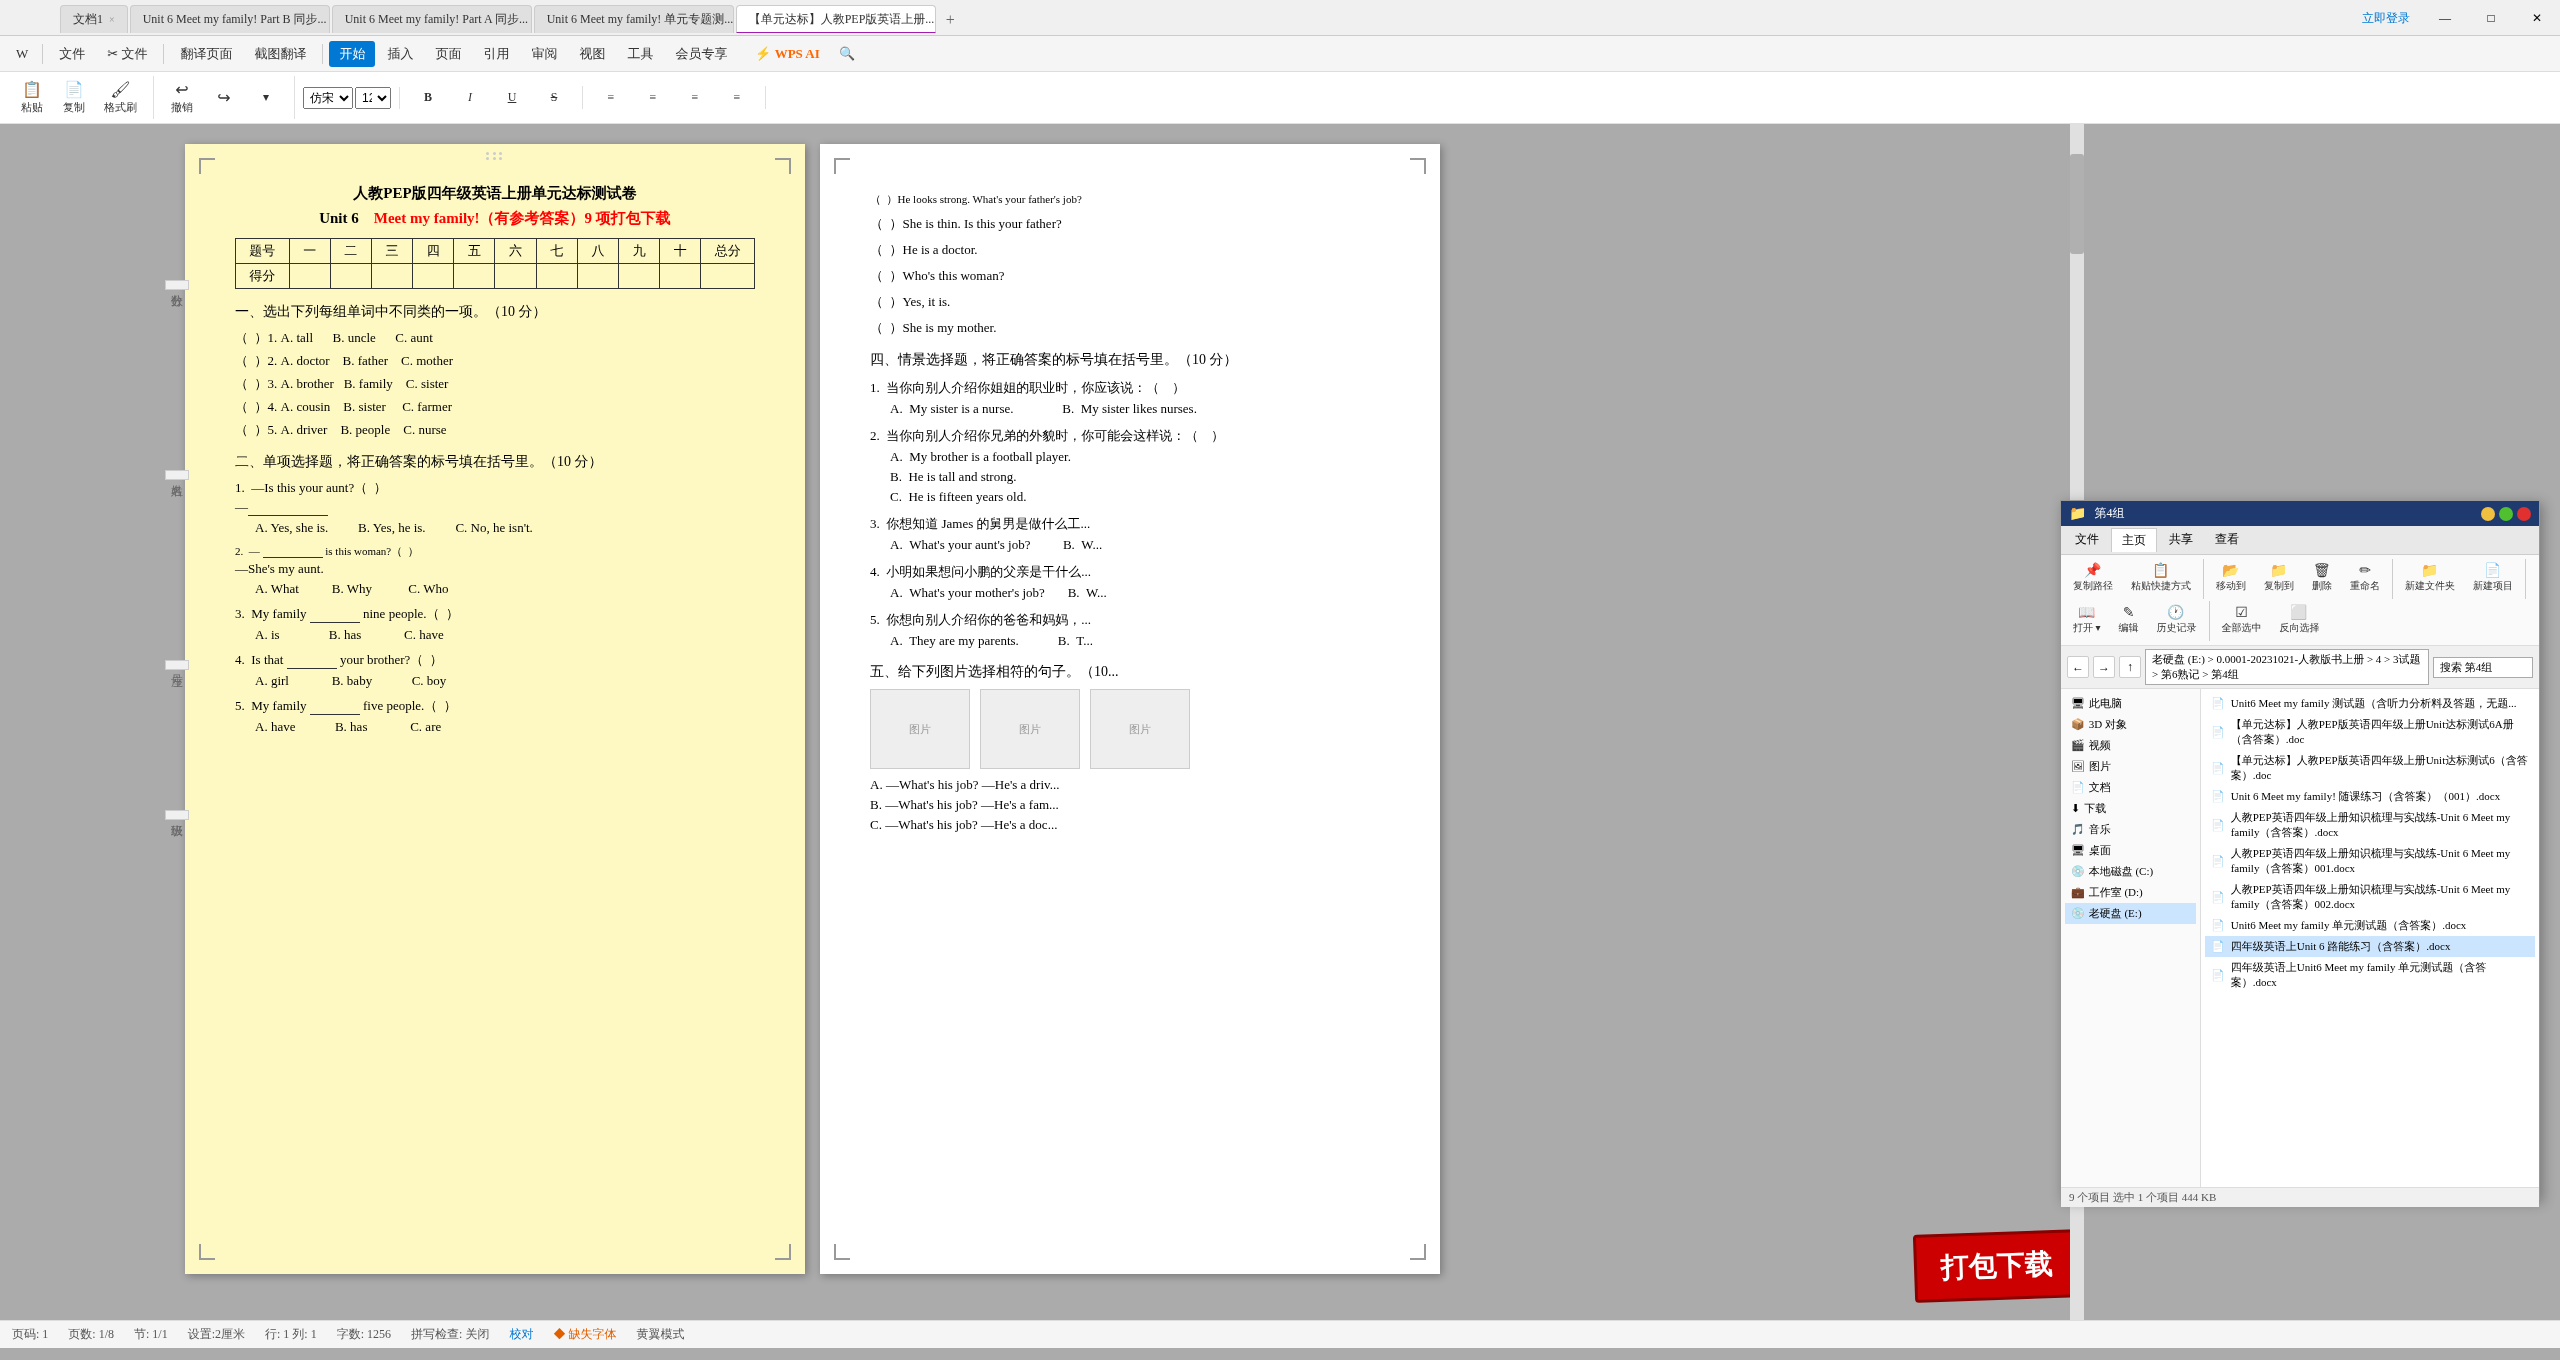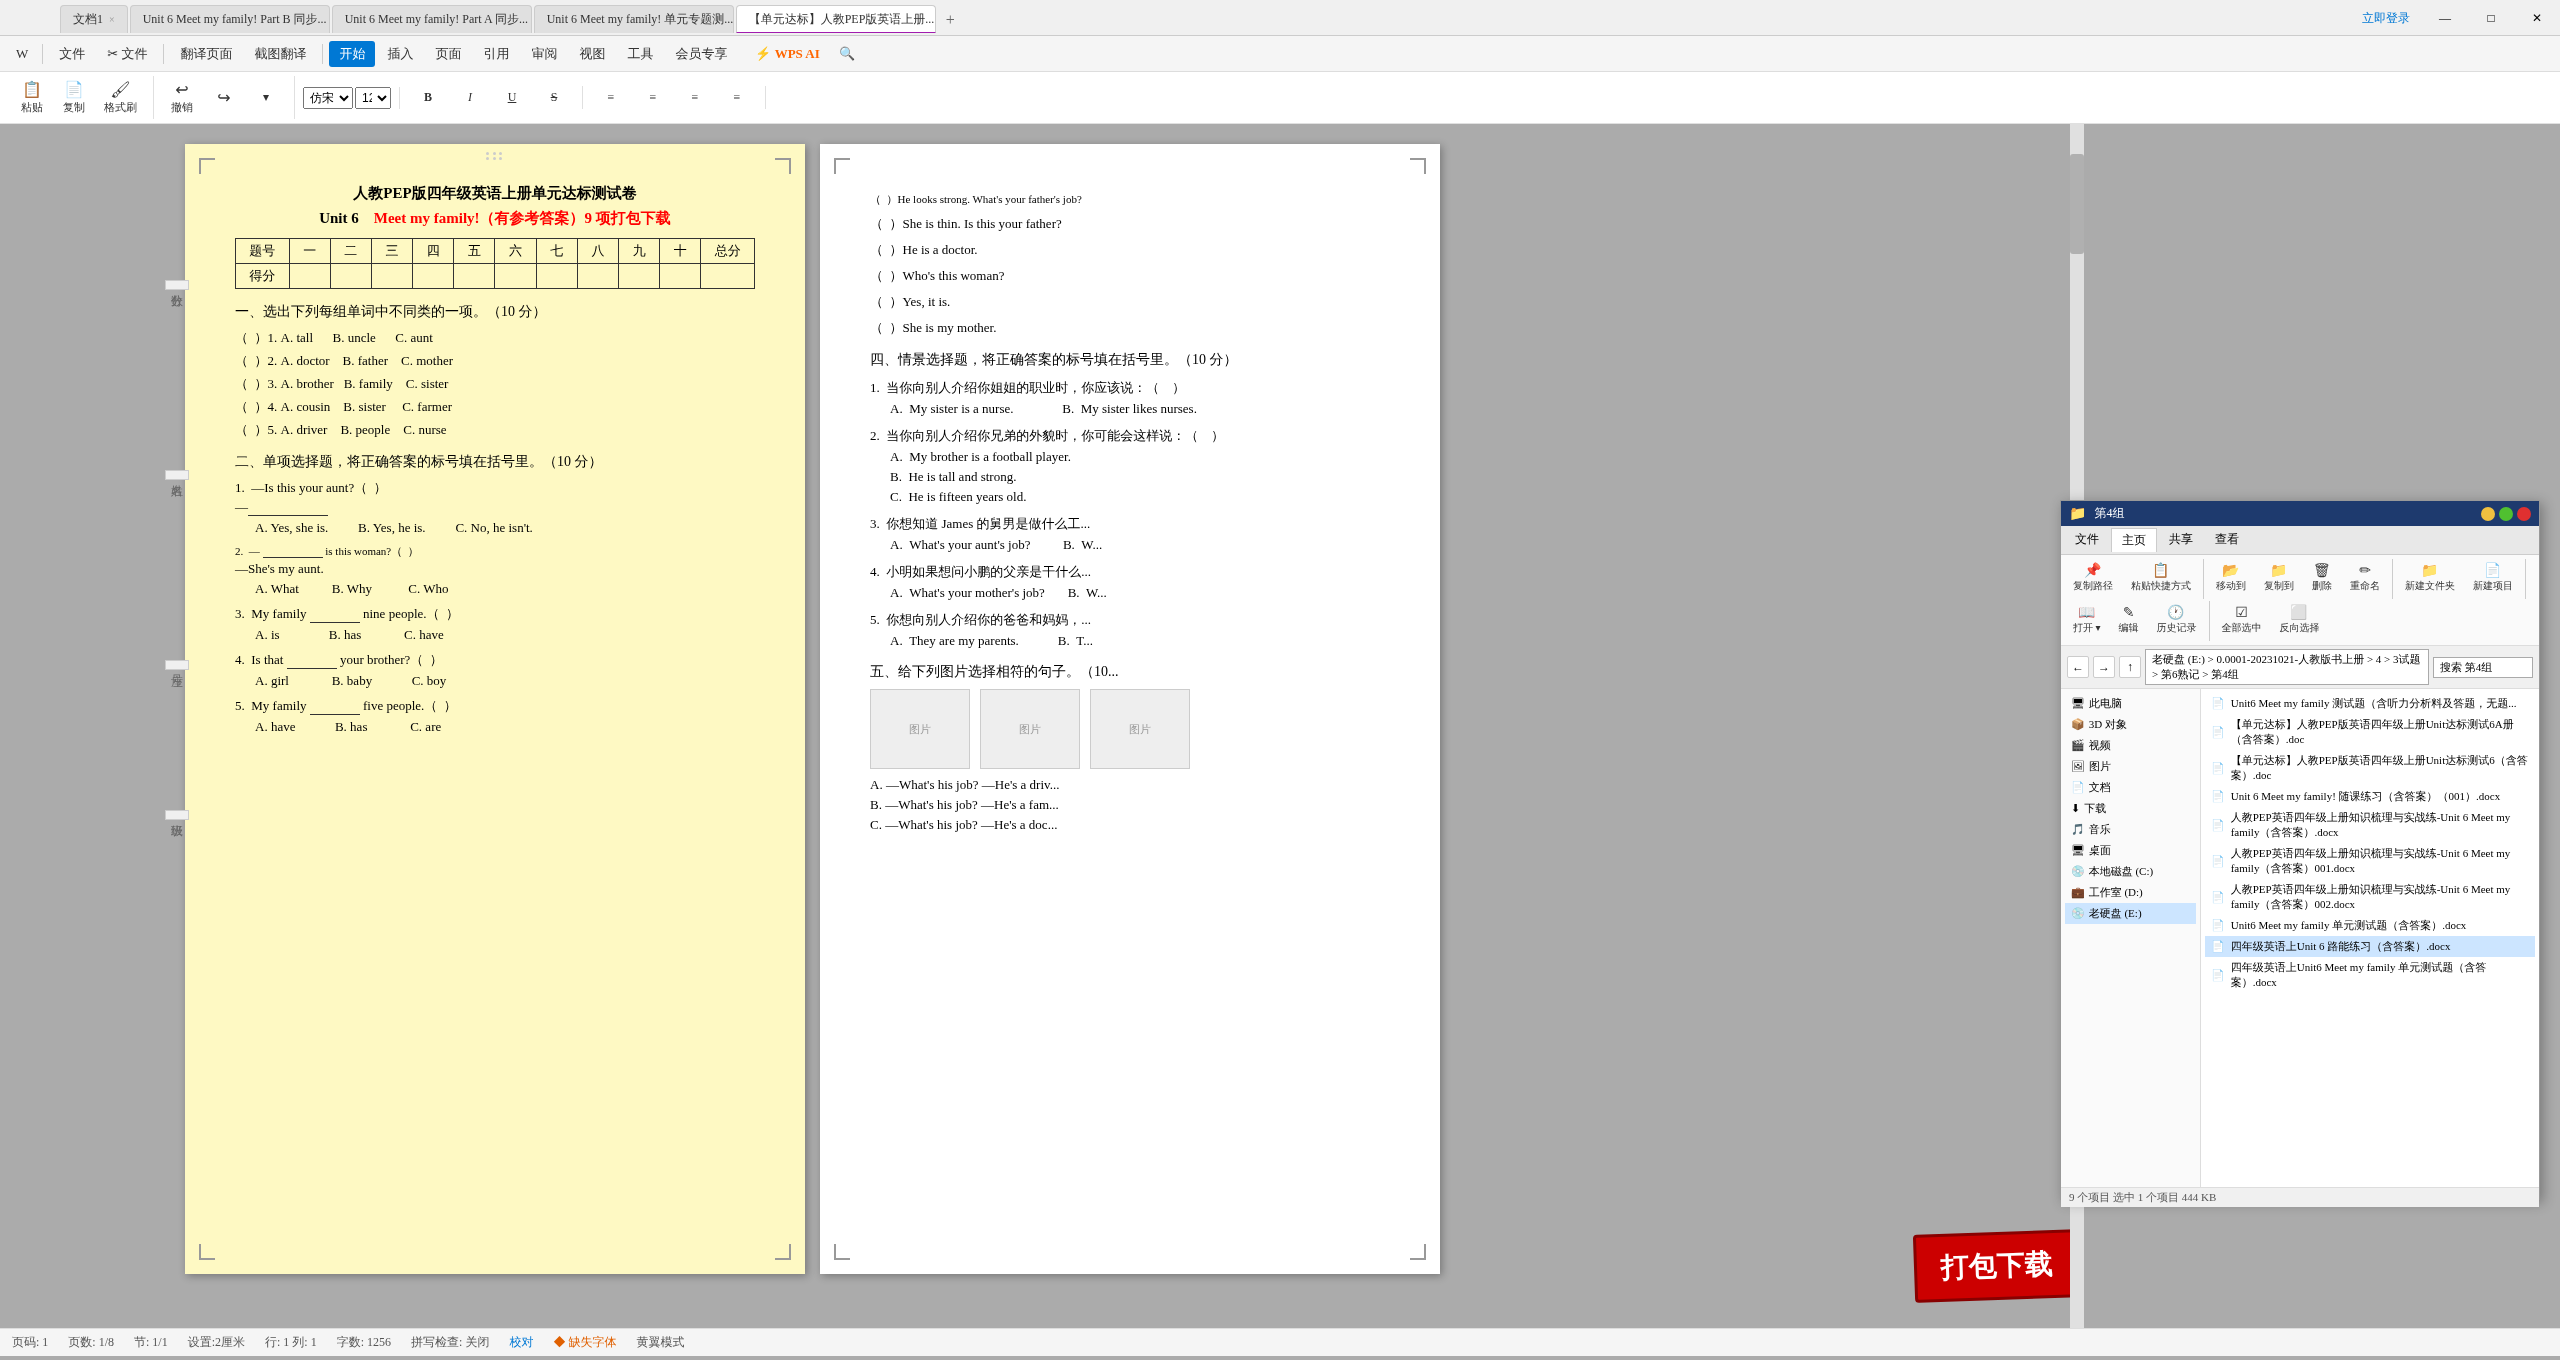--- a/index.html
+++ b/index.html
@@ -24,21 +24,21 @@
     .menu-icon-btn { padding: 4px 8px; font-size: 13px; color: #333; cursor: pointer; display: flex; align-items: center; gap: 3px; }
 
     
     .toolbar { position: absolute; top: 72px; left: 0; width: 2560px; height: 52px; background: #fff; border-bottom: 1px solid #e0e0e0; display: flex; align-items: center; padding: 0 12px; gap: 4px; }
     .tb-group { display: flex; align-items: center; gap: 2px; border-right: 1px solid #e0e0e0; padding-right: 8px; margin-right: 4px; }
     .tb-btn { padding: 4px 8px; font-size: 12px; color: #333; cursor: pointer; border-radius: 3px; display: flex; flex-direction: column; align-items: center; gap: 1px; min-width: 40px; }
     .tb-btn .icon { font-size: 16px; }
     .tb-btn .label { font-size: 11px; }
 
     
-    .status-bar { position: absolute; bottom: 4px; left: 0; width: 2560px; height: 28px; background: #f5f5f5; border-top: 1px solid #ddd; display: flex; align-items: center; padding: 0 12px; font-size: 12px; color: #555; gap: 20px; }
+    .status-bar { position: absolute; bottom: 12px; left: 0; width: 2560px; height: 28px; background: #f5f5f5; border-top: 1px solid #ddd; display: flex; align-items: center; padding: 0 12px; font-size: 12px; color: #555; gap: 20px; }
     .margin-label { writing-mode: vertical-lr; font-size: 11px; color: #666; background: #f0f0f0; padding: 4px 2px; border: 1px solid #ccc; }
 
     
     .page-left { position: absolute; left: 185px; top: 144px; width: 620px; height: 1130px; background: #fef9c3; padding: 40px 50px; box-shadow: 2px 2px 8px rgba(0,0,0,0.3); overflow: hidden; }
     .page-right { position: absolute; left: 820px; top: 144px; width: 620px; height: 1130px; background: white; padding: 40px 50px; box-shadow: 2px 2px 8px rgba(0,0,0,0.3); overflow: hidden; }
 
     
     .doc-title-cn { text-align: center; font-size: 15px; font-weight: bold; margin-bottom: 6px; }
     .doc-subtitle { text-align: center; font-size: 15px; font-weight: bold; margin-bottom: 10px; }
     .doc-subtitle .unit { color: #000; }

